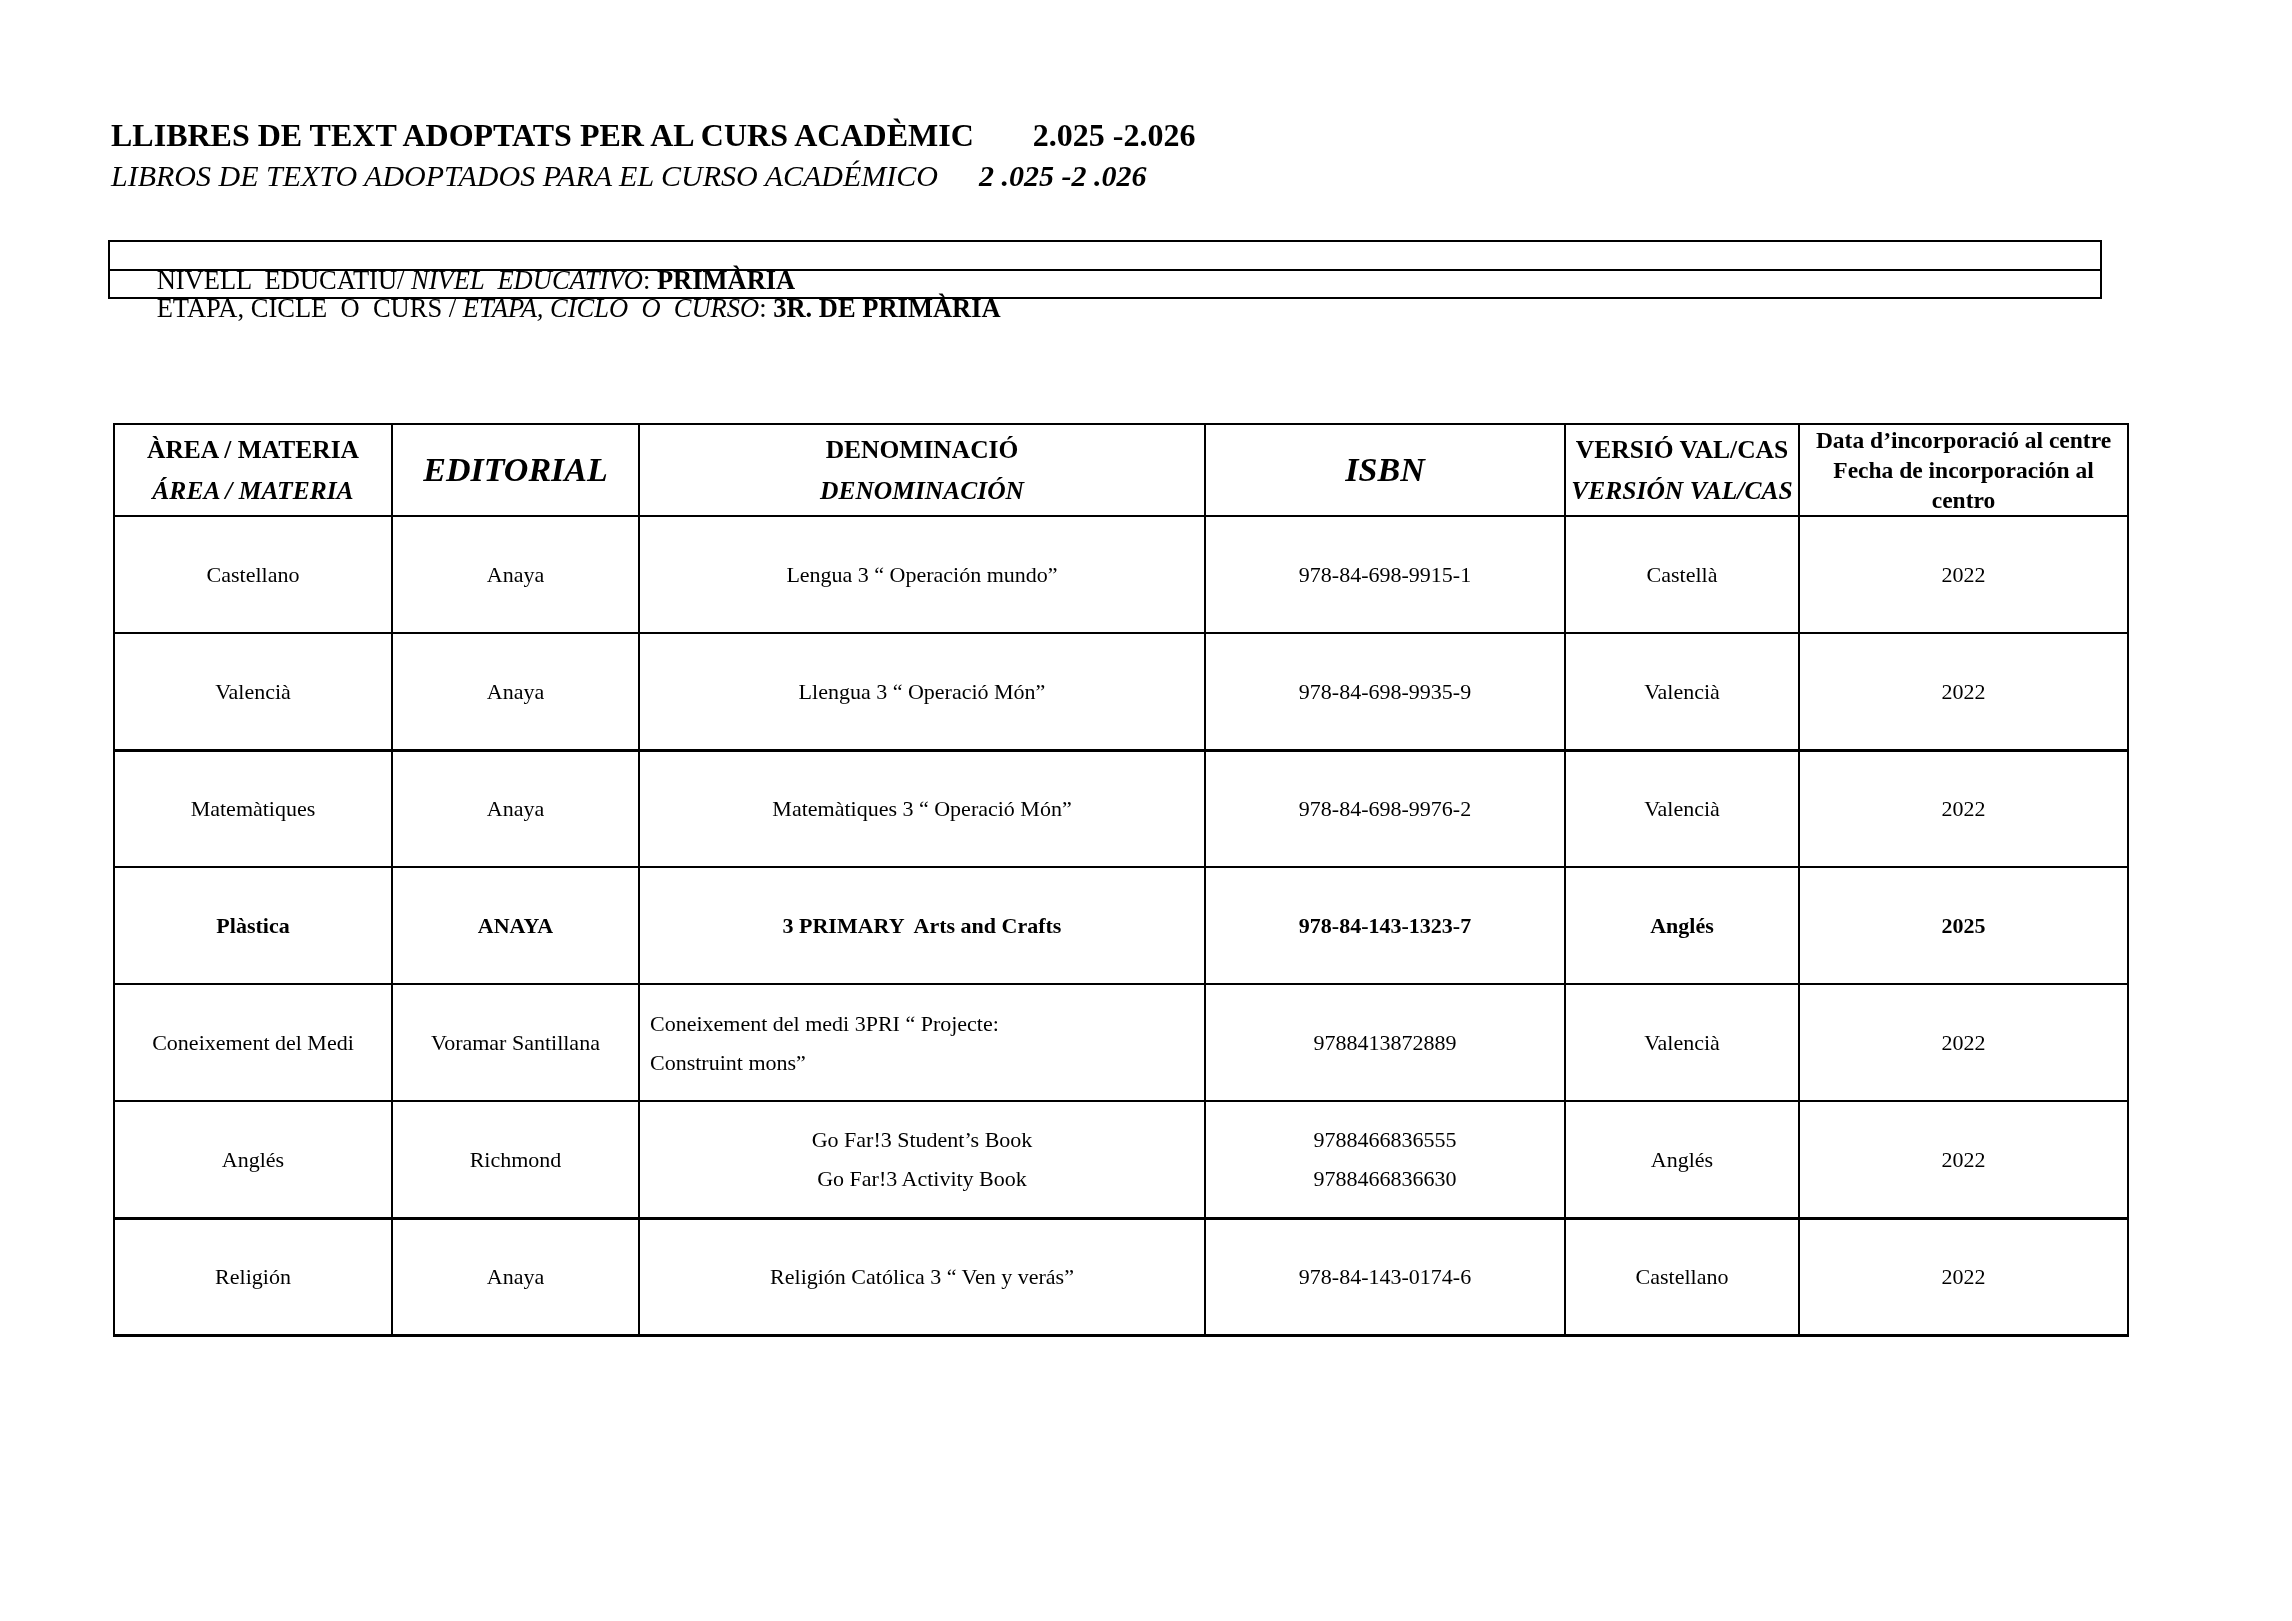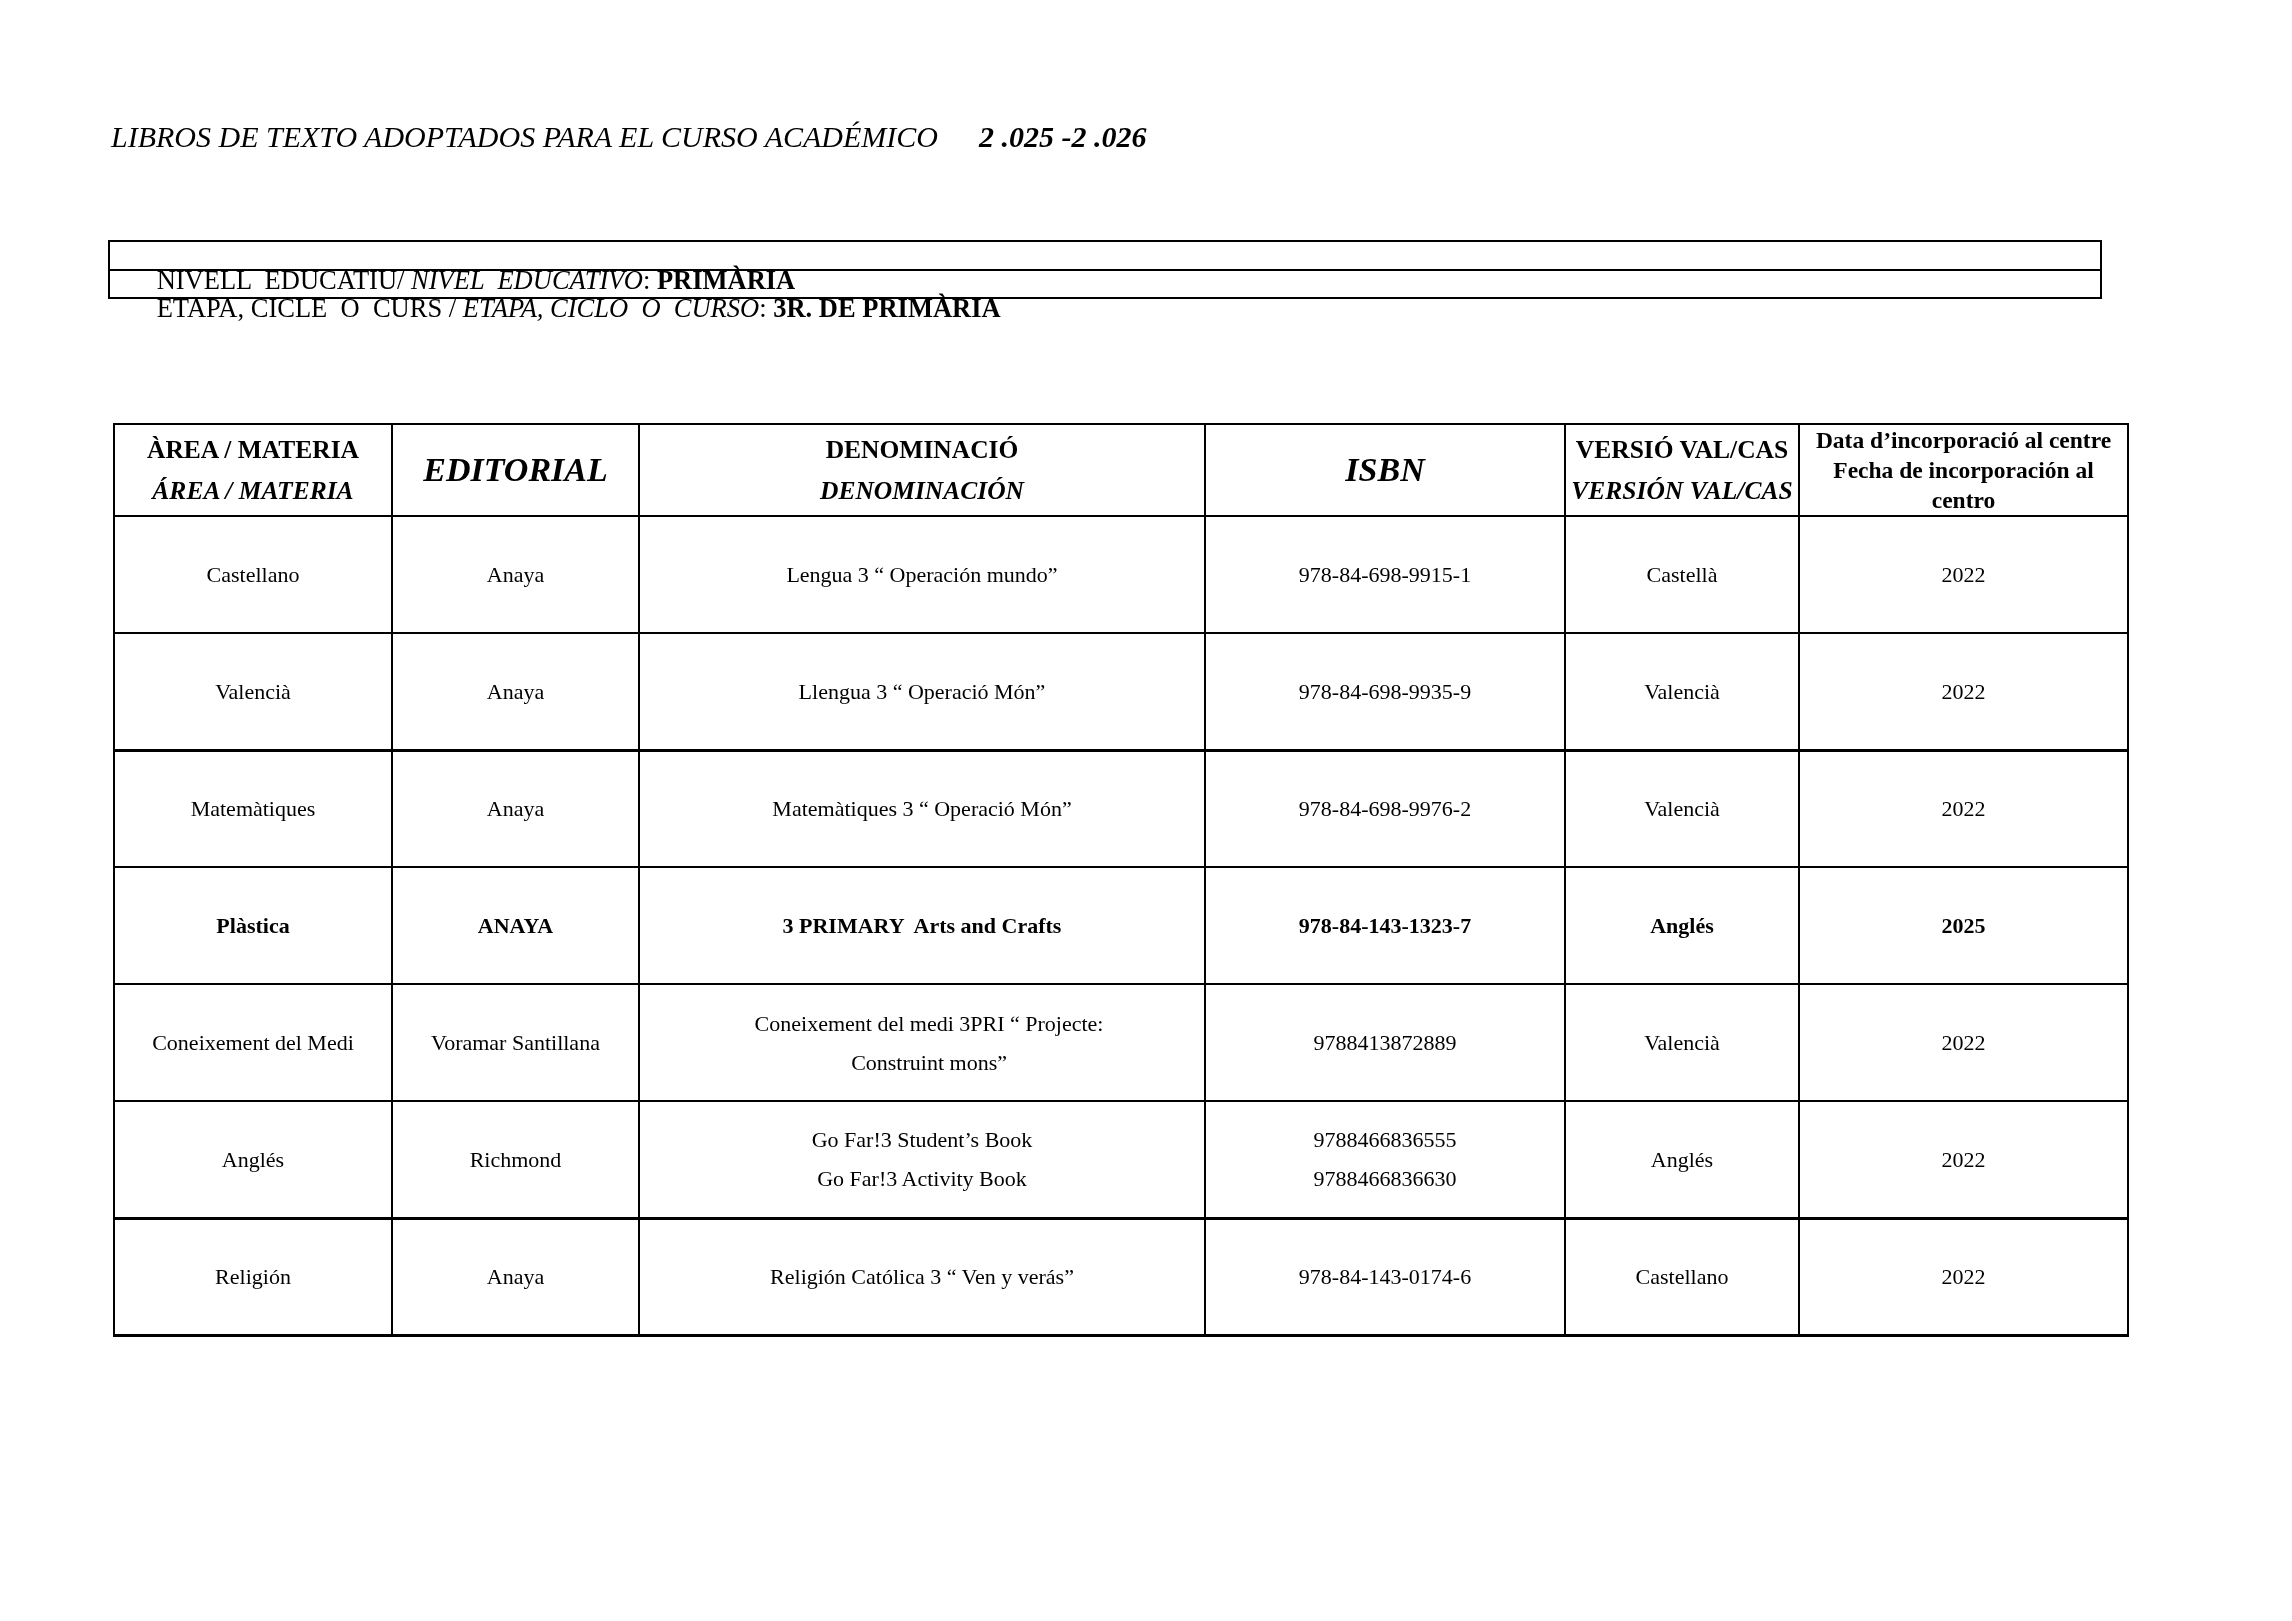--- a/index.html
+++ b/index.html
@@ -57,31 +57,32 @@
   .hcenter{
     display:flex;align-items:center;justify-content:center;
     height:100%;font-size:34px;text-align:center;font-style:italic;
   }
   .hdata{
     display:flex;flex-direction:column;align-items:center;justify-content:flex-start;
     height:100%;font-size:23.5px;line-height:30px;text-align:center;
   }
   .cell-line{display:block;white-space:pre-wrap;}
   .row-bold td{font-weight:bold;}
-  td.align-left{text-align:center;padding-left:19px;border-radius:24px;}
+  td.align-left{text-align:left;padding-left:10px;border-radius:24px;}
   .line2-bold .cell-line:nth-child(2){font-weight:normal;}
   tr.thick-top td{border-top:3.9px solid #000;}
   .books tbody tr:last-child td{border-bottom:3.9px solid #000;}
 </style>
 </head>
 <body>
 
 <div class="page">
 
   <div class="title-block">
+    <div class="title-line1"><span>LLIBRES DE TEXT ADOPTATS PER AL CURS ACADÈMIC</span><span class="years">2.025 -2.026</span></div>
     <div class="title-line2"><span>LIBROS DE TEXTO ADOPTADOS PARA EL CURSO ACADÉMICO</span><span class="years">2 .025 -2 .026</span></div>
   </div>
 
   <div class="info-box">
     <div class="info-row">
       <span>NIVELL  EDUCATIU/ </span><span class="it">NIVEL  EDUCATIVO</span><span>: </span><span class="b">PRIMÀRIA</span>
     </div>
     <div class="info-row">
       <span>ETAPA, CICLE  O  CURS / </span><span class="it">ETAPA, CICLO  O  CURSO</span><span>: </span><span class="b">3R. DE PRIMÀRIA</span>
     </div>

